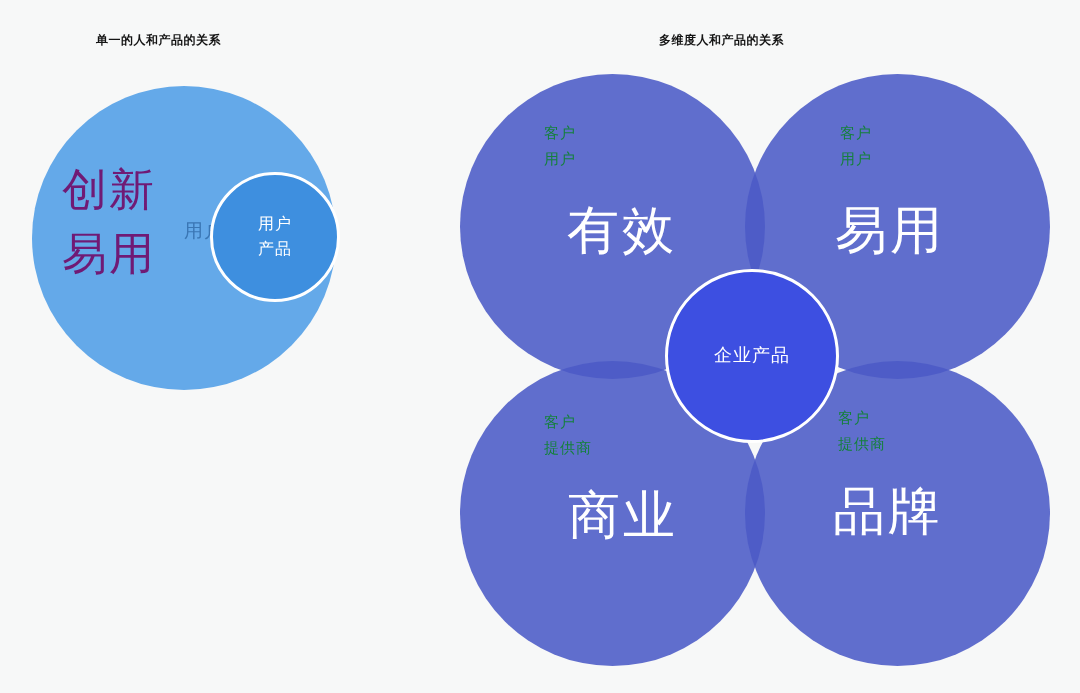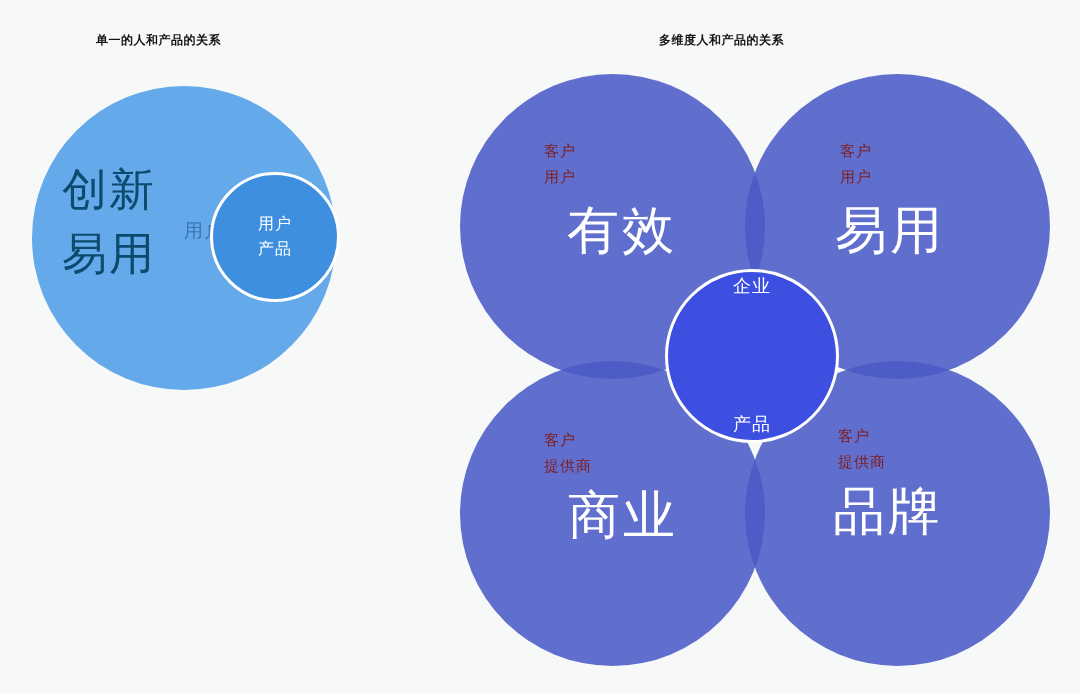--- a/index.html
+++ b/index.html
@@ -27,21 +27,21 @@
 
   
   .big-left {
     left: 32px; top: 86px;
     width: 304px; height: 304px;
     background: #64a9e9;
   }
   .main-words {
     position: absolute;
     left: 30px; top: 72px;
-    color: #0c4a6e;
+    color: #701a75;
     font-size: 45px;
     font-weight: 500;
     line-height: 1.42;
     letter-spacing: 2px;
   }
   .main-words span { display: block; }
   .user-side-label {
     position: absolute;
     left: 152px; top: 132px;
     font-size: 19px;
@@ -72,24 +72,23 @@
     background: rgba(75, 90, 198, 0.88);
   }
   .venn.tl { left: 460px; top: 74px; }
   .venn.tr { left: 745px; top: 74px; }
   .venn.bl { left: 460px; top: 361px; }
   .venn.br { left: 745px; top: 361px; }
 
   .audience-tag {
     position: absolute;
     font-size: 15px;
-    color: #7f1d1d;
+    color: #15803d;
     line-height: 1.75;
     letter-spacing: 1px;
-    margin-top: 18px;
   }
   .audience-tag span { display: block; }
   .keyword {
     position: absolute;
     color: #ffffff;
     font-size: 52px;
     font-weight: 500;
     letter-spacing: 3px;
     white-space: nowrap;
   }
@@ -101,23 +100,22 @@
   .venn.bl .keyword      { left: 84px; top: 120px; margin-left: 24px; }
   .venn.br .audience-tag { left: 93px; top: 44px; }
   .venn.br .keyword      { left: 88px; top: 116px; }
 
   .center-circle {
     left: 665px; top: 269px;
     width: 174px; height: 174px;
     background: #3d4fe1;
     border: 3px solid #ffffff;
     display: flex;
-    flex-direction: column;
     align-items: center;
-    justify-content: space-between;
+    justify-content: center;
     color: #ffffff;
     font-size: 18px;
     line-height: 1.65;
     letter-spacing: 1px;
     text-align: center;
     z-index: 5;
   }
 </style>
 </head>
 <body>

